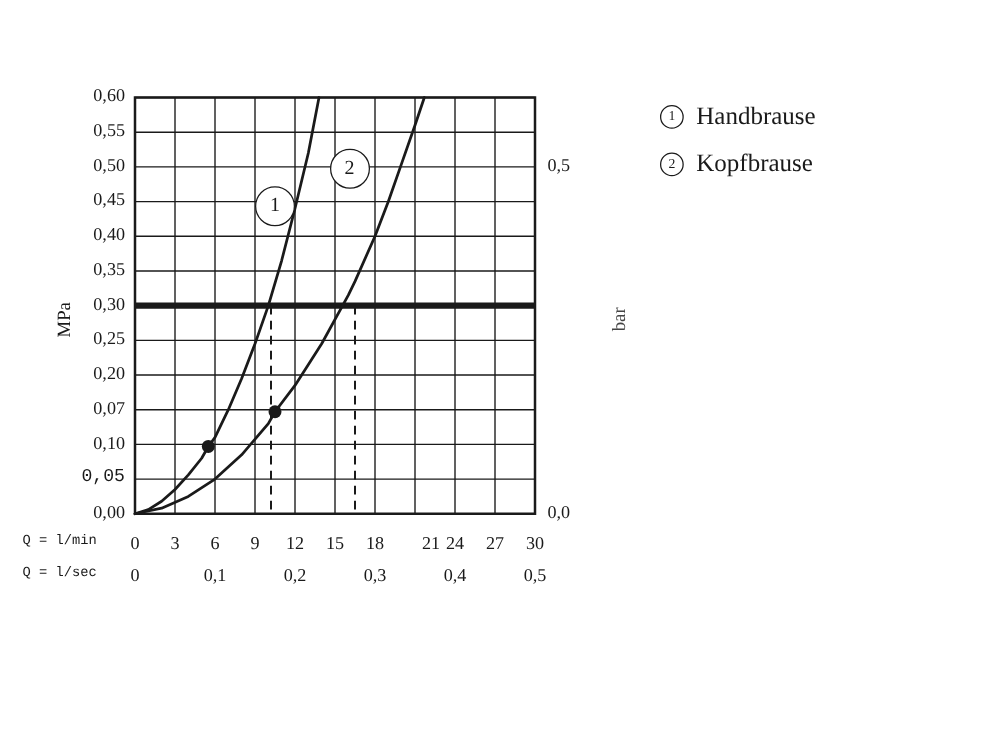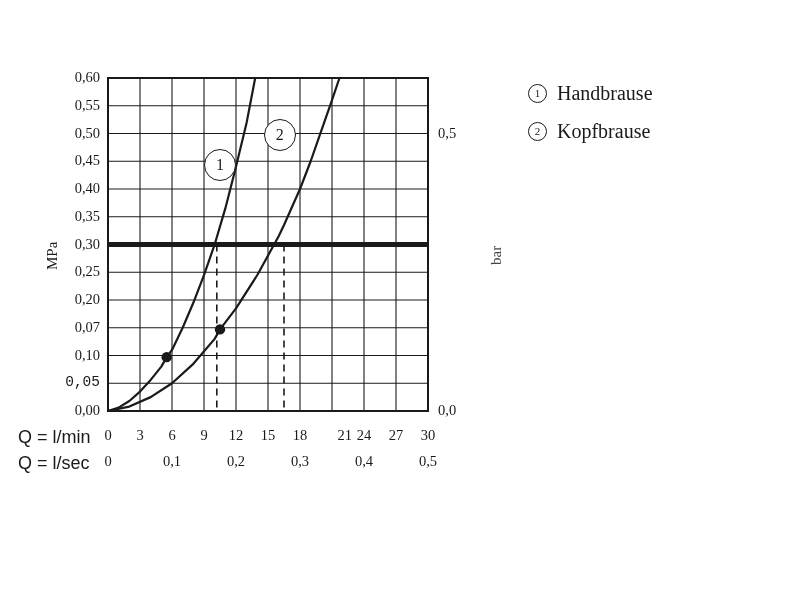--- a/index.html
+++ b/index.html
@@ -41,22 +41,22 @@
     position: absolute;
     font-family: "Liberation Serif", serif;
     font-size: 14.5px;
     white-space: nowrap;
   }
   .tick-left { text-align: right; }
   .tick-right { text-align: left; }
   .tick-bottom { text-align: center; }
   .row-label {
     position: absolute;
-    font-family: Liberation Sans, sans-serif;
-    font-size: 18px;
+    font-family: Liberation Mono, monospace;
+    font-size: 11px;
     white-space: nowrap;
   }
   .legend {
     position: absolute;
     left: 528px;
     top: 78px;
     font-family: "Liberation Serif", serif;
   }
   .legend-row {
     display: flex;

